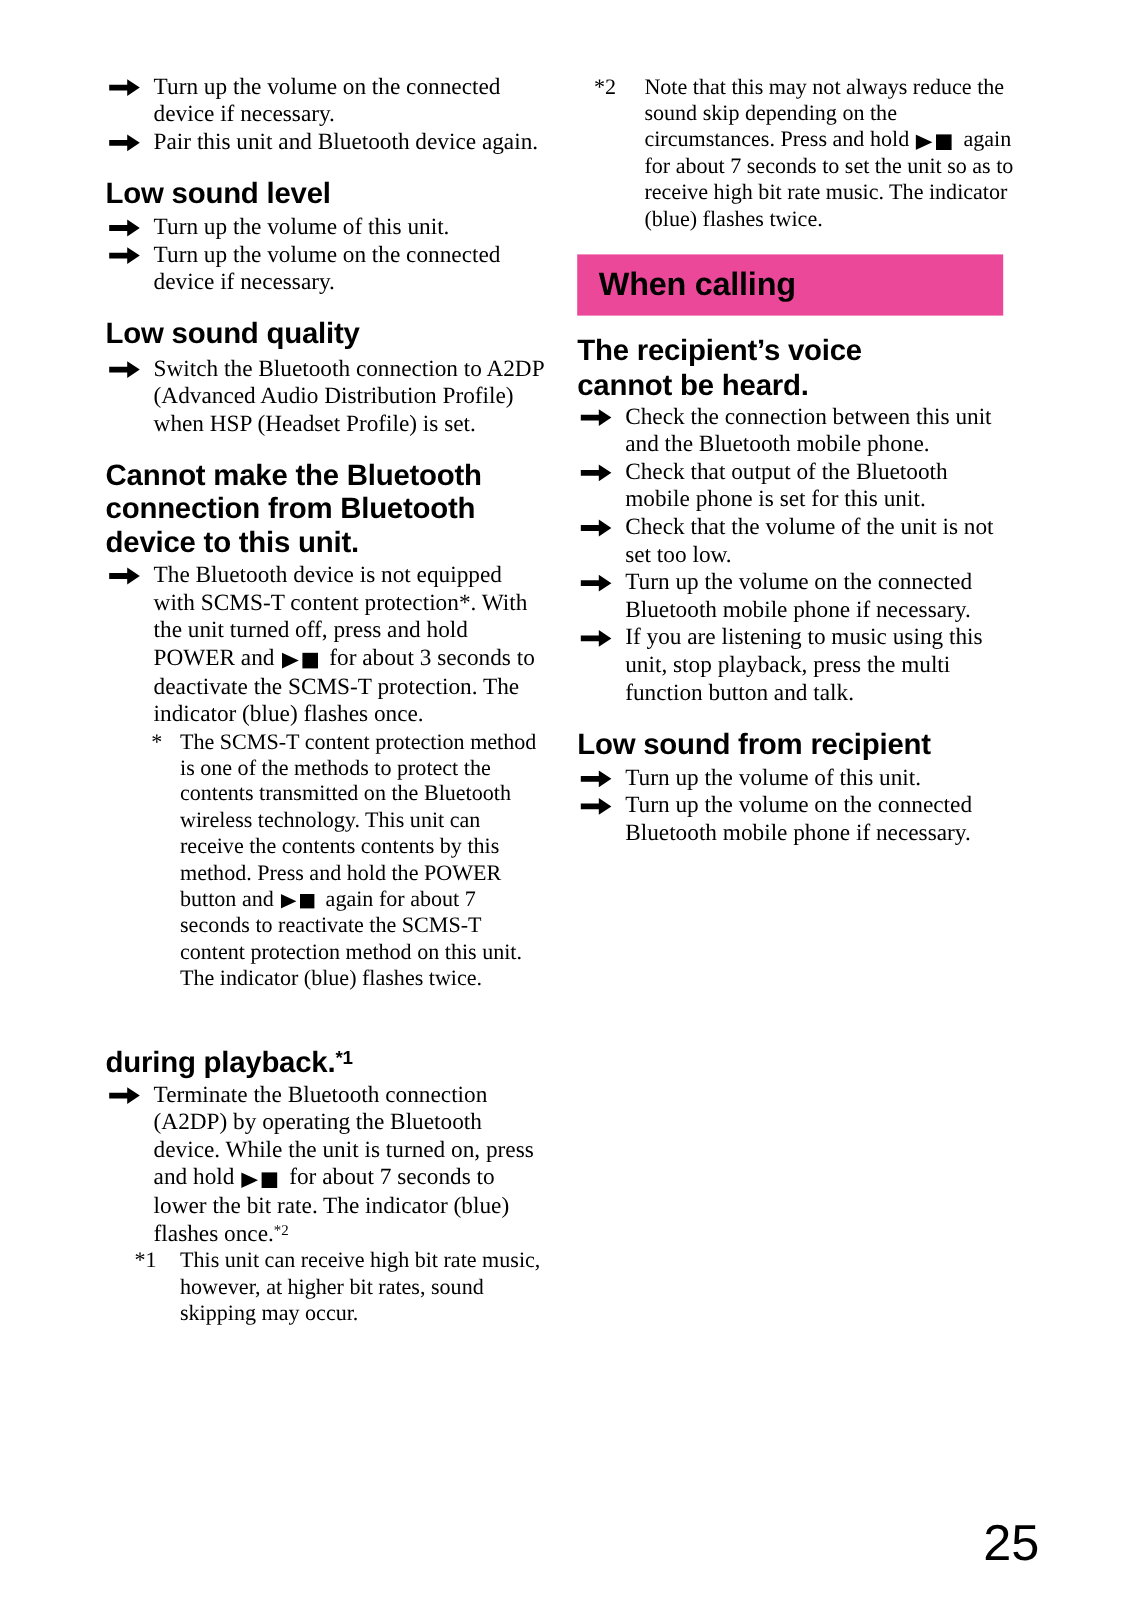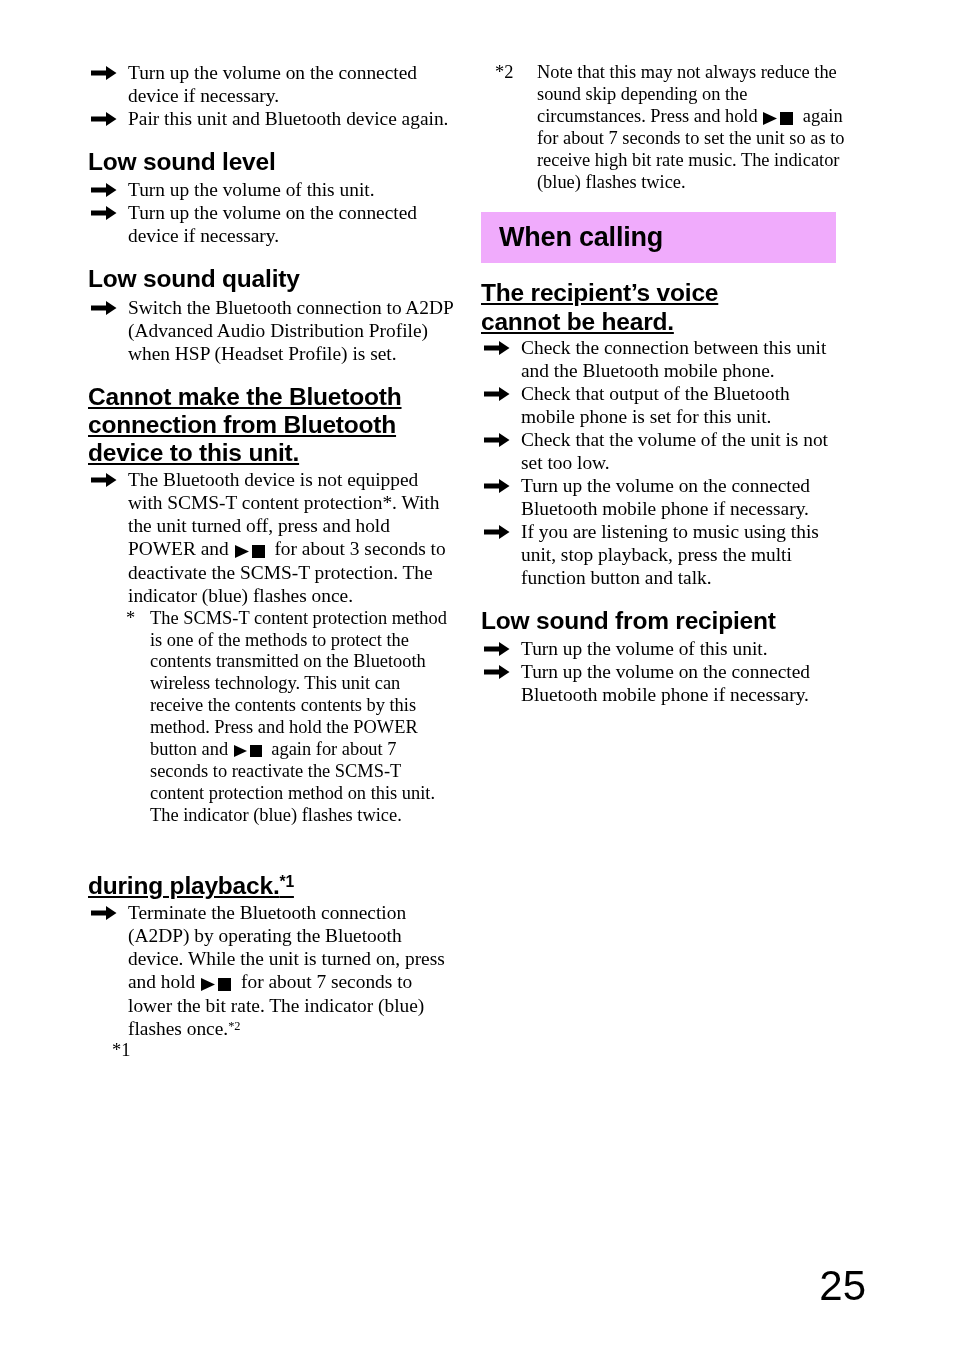--- a/index.html
+++ b/index.html
@@ -31,25 +31,25 @@
   
   h2.sec-head {
     font-family: "Liberation Sans", sans-serif;
     font-weight: bold;
     font-size: 24.5px;
     line-height: 1.16;
     margin: 17px 0 3px 0;
     letter-spacing: -0.2px;
   }
   h2.sec-head.first { margin-top: 0; }
-  h2.sec-head.tight { margin-bottom: 1px; text-decoration: underline; }
+  h2.sec-head.tight { margin-bottom: 1px; }
 
   
   .banner {
-    background: #f0abfc;
+    background: #ec4899;
     margin: 18px 16px 16px 0;
     padding: 11px 14px 12px 18px;
     width: 355px;
     box-sizing: border-box;
   }
   .banner-title {
     font-family: "Liberation Sans", sans-serif;
     font-weight: bold;
     font-size: 27px;
     line-height: 1.05;
@@ -219,21 +219,21 @@
               <path d="M1 7.6 H16 V3 L26.5 10 L16 17 V12.4 H1 Z" fill="#000"></path>
             </svg>
         </span>
         <span>Terminate the Bluetooth connection (A2DP) by operating the Bluetooth device. While the unit is turned on, press and hold </span><span class="playstop"><svg width="34" height="15" viewBox="0 0 34 15">
               <path d="M0 1 L14 7.5 L0 14 Z" fill="#000"></path>
               <rect x="17" y="1" width="13" height="13" fill="#000"></rect>
             </svg></span><span> for about 7 seconds to lower the bit rate. The indicator (blue) flashes once.</span><sup>*2</sup>
       </li>
     </ul>
     <div class="footnote">
-      <span class="mark">*1</span>
+      <span class="mark">*1</span><span>This unit can receive high bit rate music, however, at higher bit rates, sound skipping may occur.</span>
     </div>
 
   </div>
 
   <div class="col col-right">
 
     <div class="footnote rightcol">
       <span class="mark">*2</span><span>Note that this may not always reduce the sound skip depending on the circumstances. Press and hold </span><span class="playstop"><svg width="34" height="15" viewBox="0 0 34 15">
             <path d="M0 1 L14 7.5 L0 14 Z" fill="#000"></path>
             <rect x="17" y="1" width="13" height="13" fill="#000"></rect>

